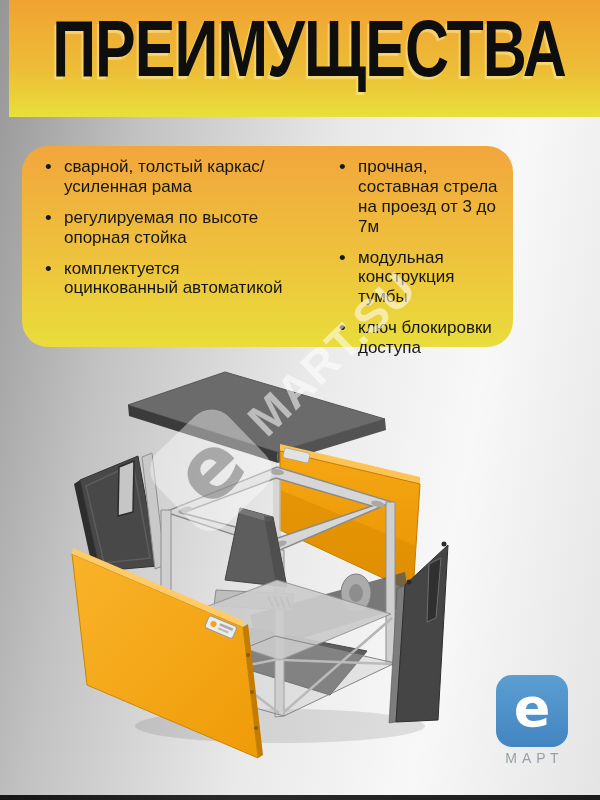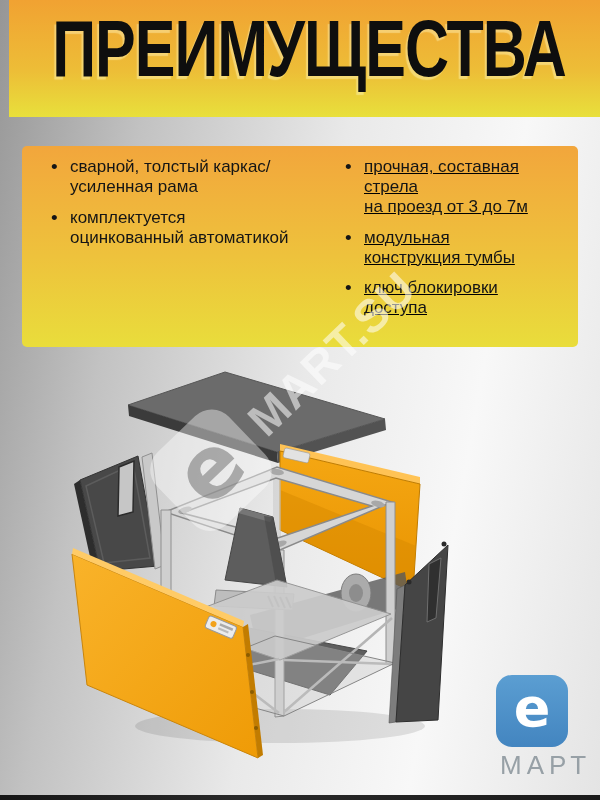--- a/index.html
+++ b/index.html
@@ -15,28 +15,28 @@
   }
   .title{
     margin:0;width:100%;height:97px;line-height:99px;text-align:center;
     font-size:61px;font-weight:700;letter-spacing:-1px;color:#0e0e0e;
     transform:scaleY(1.3);transform-origin:50% 50%;
     text-shadow:-2px 2px 1px rgba(255,248,190,.45);
     white-space:nowrap;
   }
   
   .card{
-    position:absolute;left:22px;top:146px;width:556px;height:201px;
-    border-radius:5px;box-sizing:border-box;
+    position:absolute;left:22px;top:146px;width:491px;height:201px;
+    border-radius:26px;box-sizing:border-box;
     background:linear-gradient(180deg,#f2a63c 0%,#eec23c 55%,#e9dd3b 100%);
-    display:flex;padding:11px 12px 0 26px;
+    display:flex;padding:11px 12px 0 20px;
   }
   .col{list-style:none;margin:0;padding:0;}
   .col.left{width:294px;flex:none;}
-  .col.right{flex:1;text-decoration:underline;}
+  .col.right{flex:1;}
   .col li{
     position:relative;padding-left:22px;margin-bottom:11px;
     font-size:17px;line-height:1.17;color:#151515;white-space:pre-line;
   }
   .col li::before{
     content:"•";position:absolute;left:3px;top:-1px;font-size:19px;color:#151515;
   }
   
   .diagram{position:absolute;left:40px;top:360px;}
   
@@ -64,21 +64,21 @@
   .logo-badge{
     width:72px;height:72px;border-radius:16px;margin:0 auto;
     background:linear-gradient(180deg,#5b9ed2,#4385c0);
     display:flex;align-items:center;justify-content:center;
   }
   .logo-e{
     font-family:"DejaVu Sans",sans-serif;font-weight:700;font-size:54px;
     color:#ffffff;line-height:1;margin-top:-6px;
   }
   .logo-name{
-    margin-top:3px;font-size:26px;font-weight:400;letter-spacing:5px;
+    margin-top:3px;font-size:14px;font-weight:400;letter-spacing:5px;
     color:#97a0a6;white-space:nowrap;margin-left:5px;
   }
   
   .bottom-bar{
     position:absolute;left:0;bottom:0;width:600px;height:5px;
     background:linear-gradient(90deg,#161616,#2a2a2a 40%,#1b1b1b);z-index:8;
   }
 </style>
 </head>
 <body>
@@ -86,20 +86,22 @@
 <div class="page">
 
   <div class="header">
     <h1 class="title">ПРЕИМУЩЕСТВА</h1>
   </div>
 
   <div class="card">
     <ul class="col left">
       <li>сварной, толстый каркас/
 усиленная рама</li>
+      <li>регулируемая по высоте
+опорная стойка</li>
       <li>комплектуется
 оцинкованный автоматикой</li>
     </ul>
     <ul class="col right">
       <li>прочная, составная стрела
 на проезд от 3 до 7м</li>
       <li>модульная
 конструкция тумбы</li>
       <li>ключ блокировки
 доступа</li>

